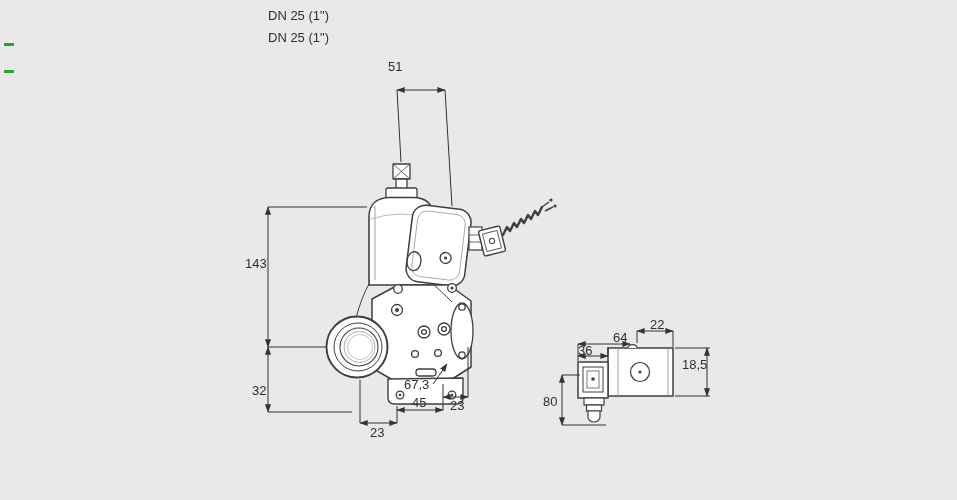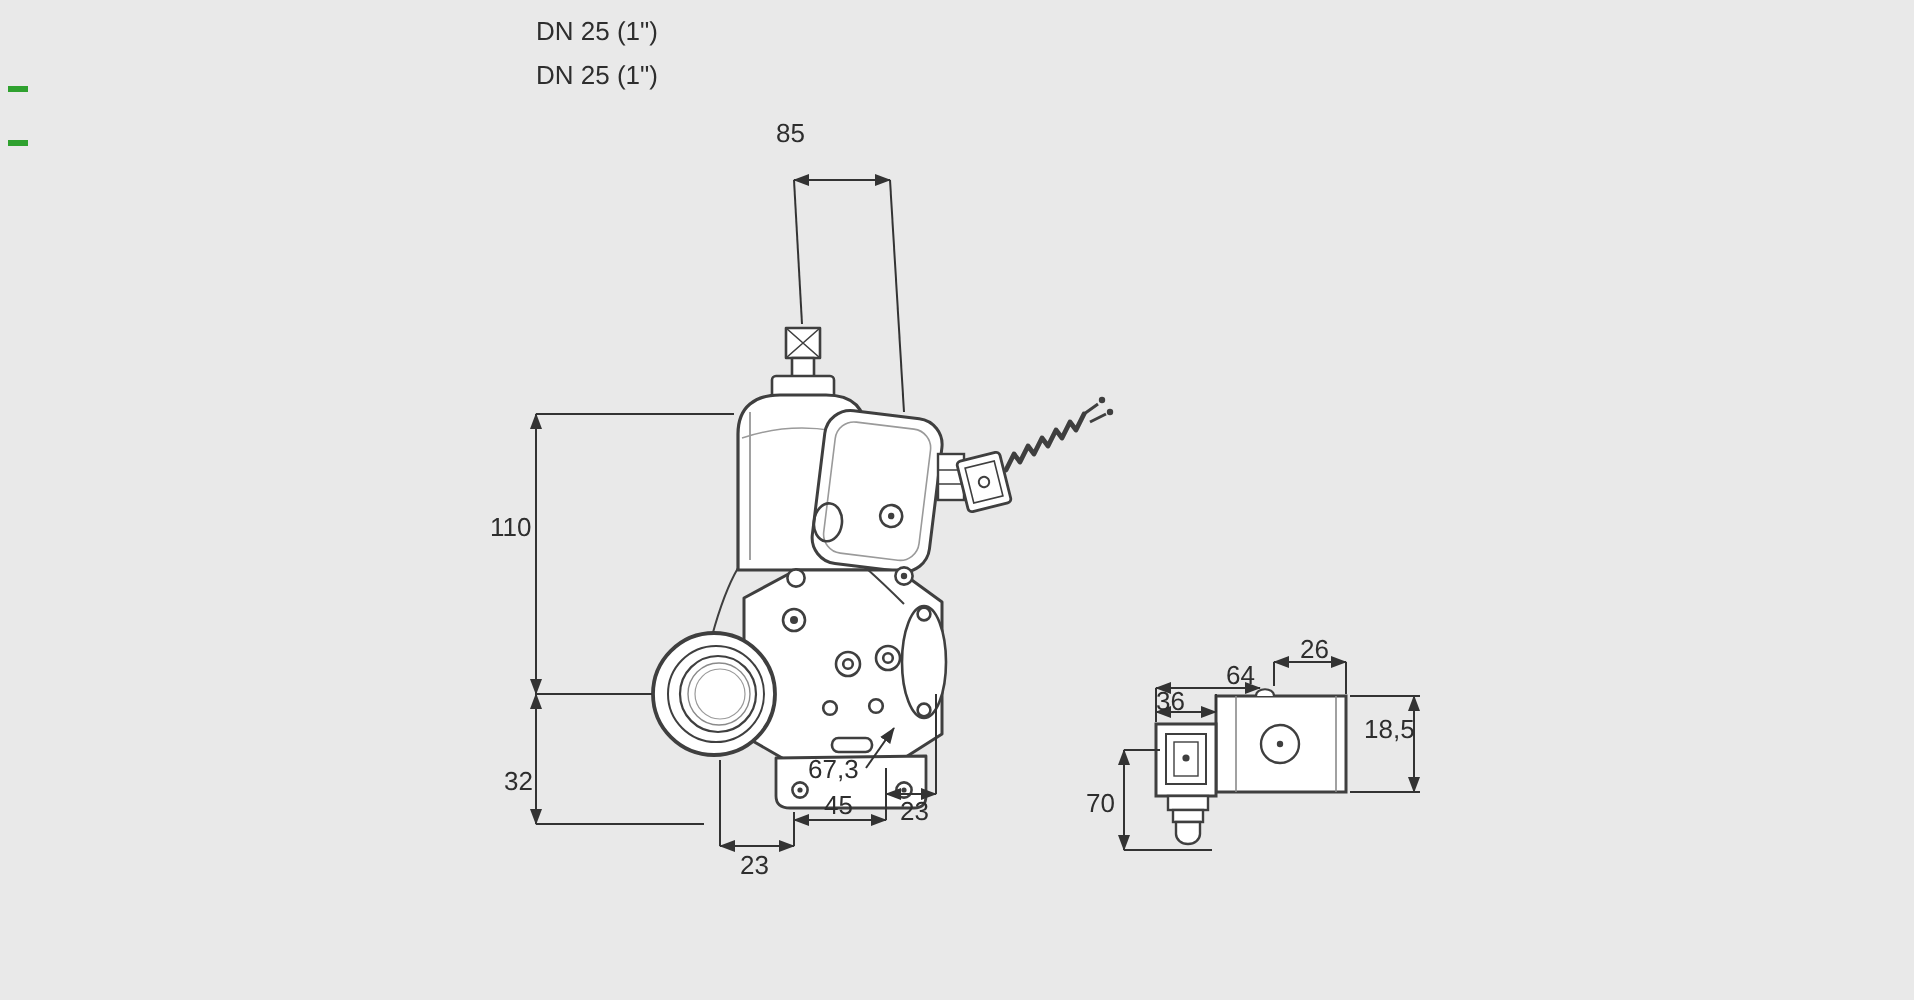--- a/index.html
+++ b/index.html
@@ -156,25 +156,25 @@
 
       <path d="M562,375 V425" marker-start="url(#arr)" marker-end="url(#arr)"></path>
       <path d="M562,375 H580"></path>
       <path d="M562,425 H606"></path>
     </g>
   </svg>
 
   <span class="lbl" style="left:268px;top:9px">DN 25 (1")</span>
   <span class="lbl" style="left:268px;top:31px">DN 25 (1")</span>
 
-  <span class="lbl" style="left:388px;top:60px">85</span>
-  <span class="lbl" style="left:245px;top:257px">110</span>
+  <span class="lbl" style="left:388px;top:60px">51</span>
+  <span class="lbl" style="left:245px;top:257px">143</span>
   <span class="lbl" style="left:252px;top:384px">32</span>
   <span class="lbl" style="left:370px;top:426px">23</span>
   <span class="lbl" style="left:412px;top:396px">45</span>
   <span class="lbl" style="left:450px;top:399px">23</span>
   <span class="lbl" style="left:404px;top:378px">67,3</span>
   <span class="lbl" style="left:578px;top:344px">36</span>
   <span class="lbl" style="left:613px;top:331px">64</span>
-  <span class="lbl" style="left:650px;top:318px">26</span>
+  <span class="lbl" style="left:650px;top:318px">22</span>
   <span class="lbl" style="left:682px;top:358px">18,5</span>
-  <span class="lbl" style="left:543px;top:395px">70</span>
+  <span class="lbl" style="left:543px;top:395px">80</span>
 </div>
 
 </body></html>

